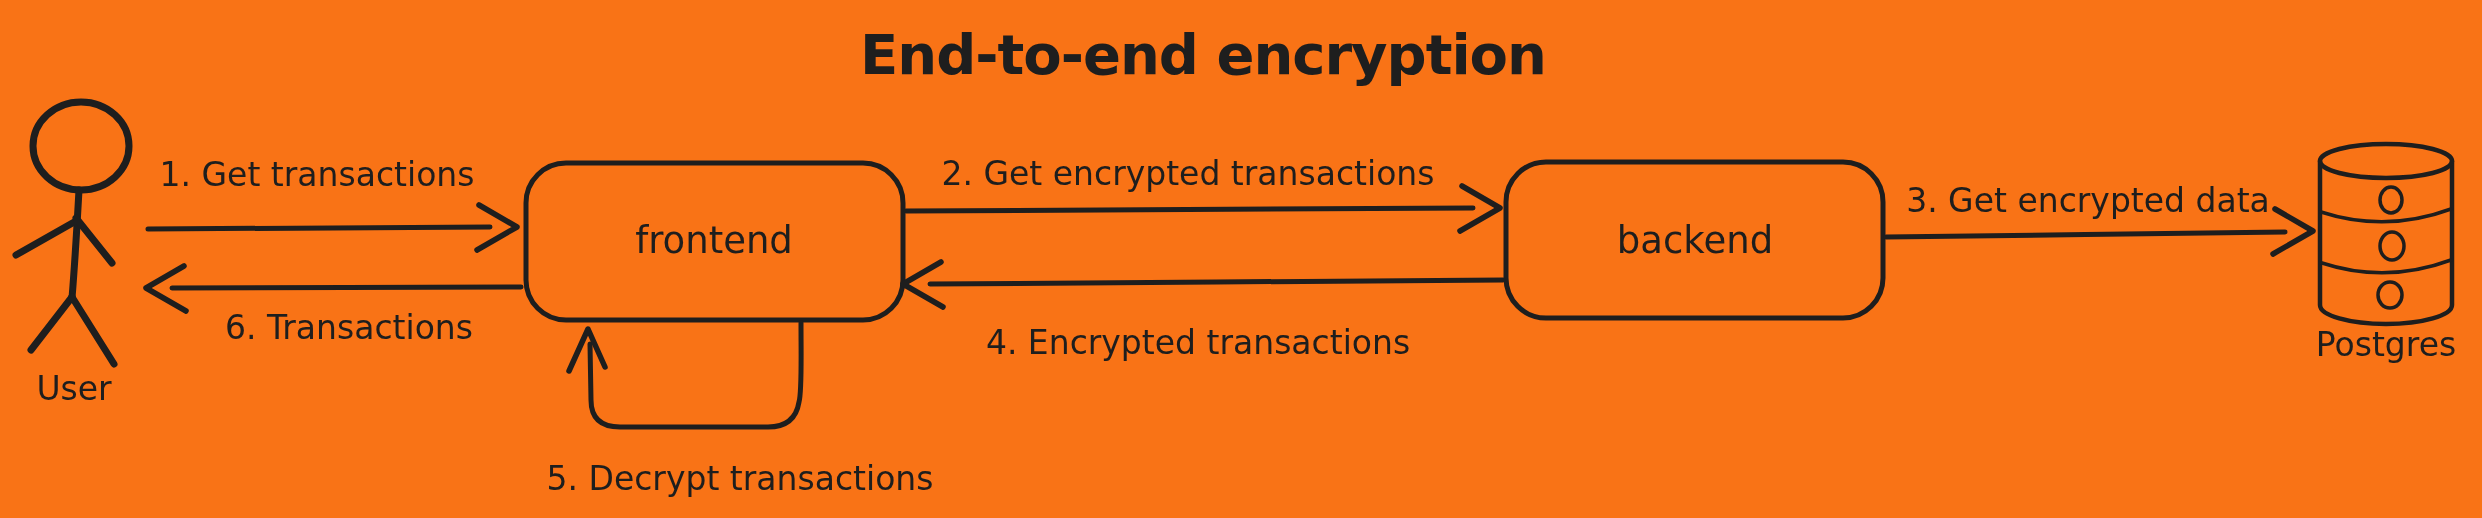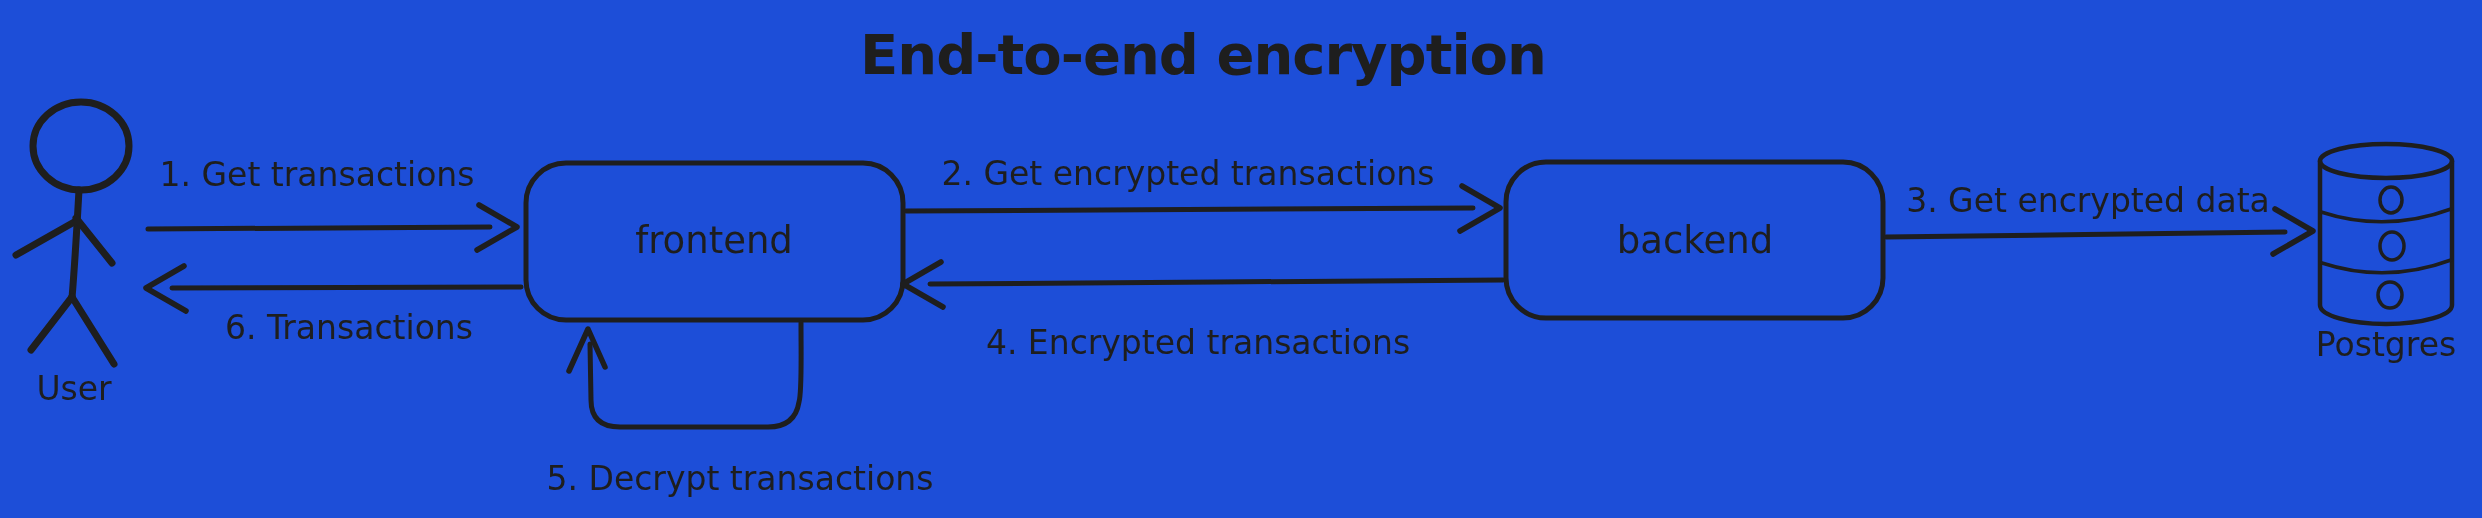--- a/index.html
+++ b/index.html
@@ -1,16 +1,16 @@
 <!DOCTYPE html>
 <html><head>
 <meta charset="utf-8">
 <style>
   html,body { margin:0; padding:0; background:#ffffff; }
-  .page { width:2482px; height:518px; background:#1d4ed8; overflow:hidden; }
+  .page { width:2482px; height:518px; background:#f97316; overflow:hidden; }
   svg { display:block; }
   .t { font-family:"DejaVu Sans", "Liberation Sans", sans-serif; fill:#1e1e1e; }
   .title-t { font-size:56px; font-weight:bold; letter-spacing:-1px; }
   .lbl { font-size:33px; }
   .node-lbl { font-size:37px; }
   .small-lbl { font-size:33px; }
   .ink { stroke:#1e1e1e; fill:none; stroke-linecap:round; stroke-linejoin:round; }
   .w3 { stroke-width:3.5; }
   .w4 { stroke-width:4.5; }
   .w5 { stroke-width:5; }

